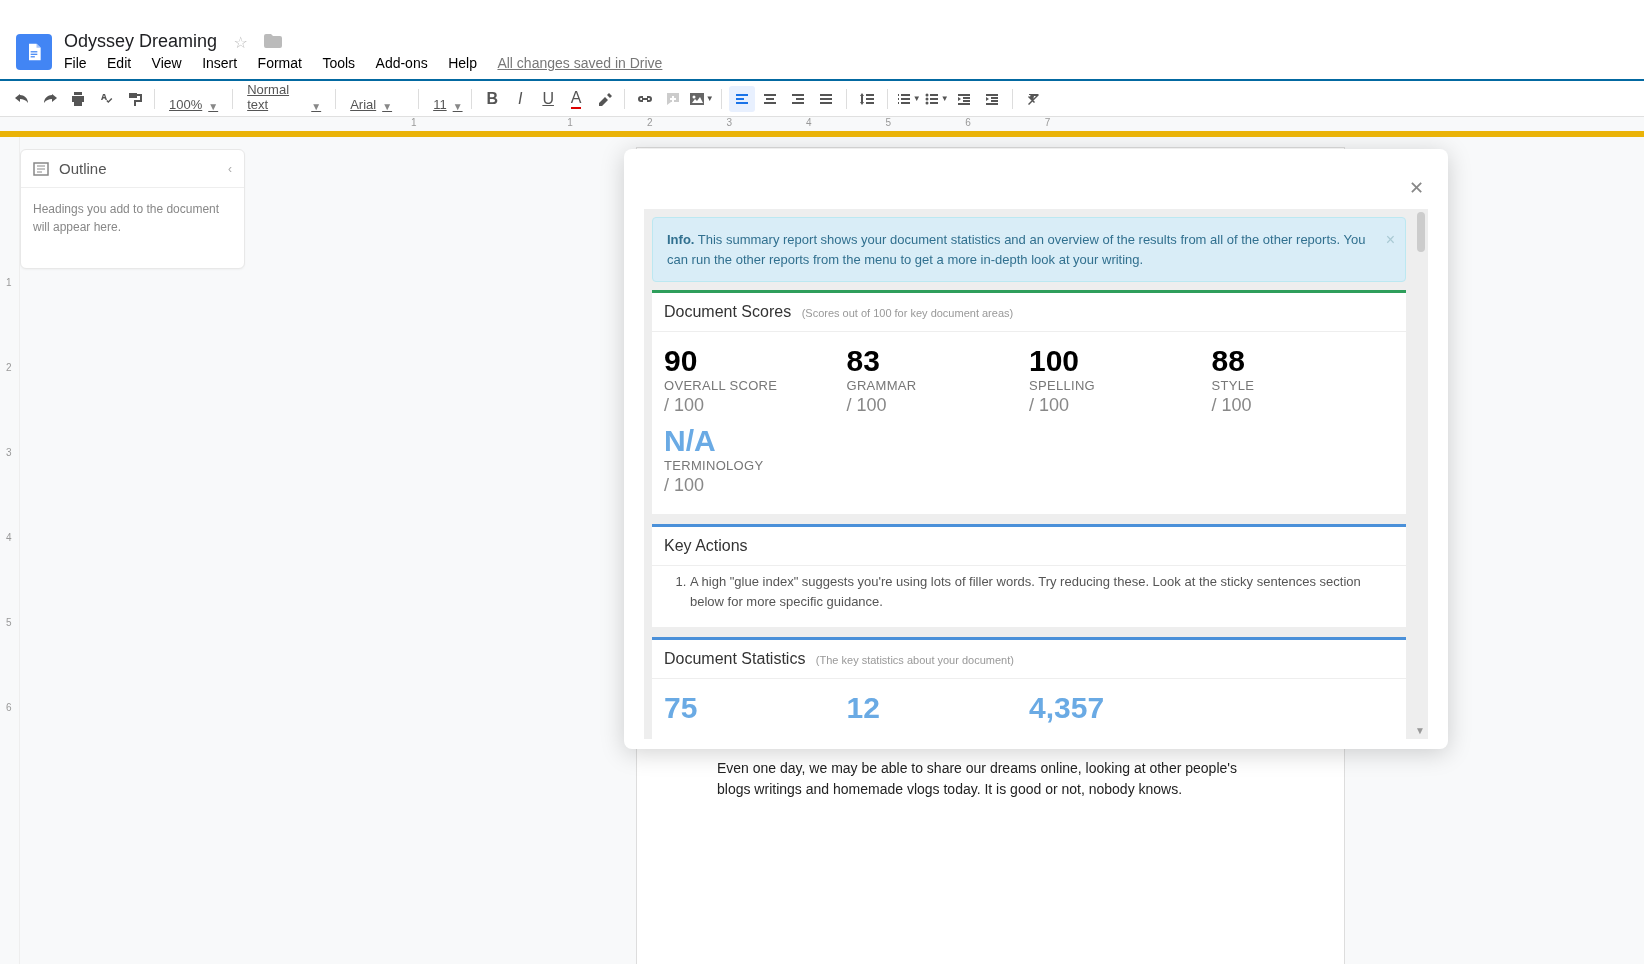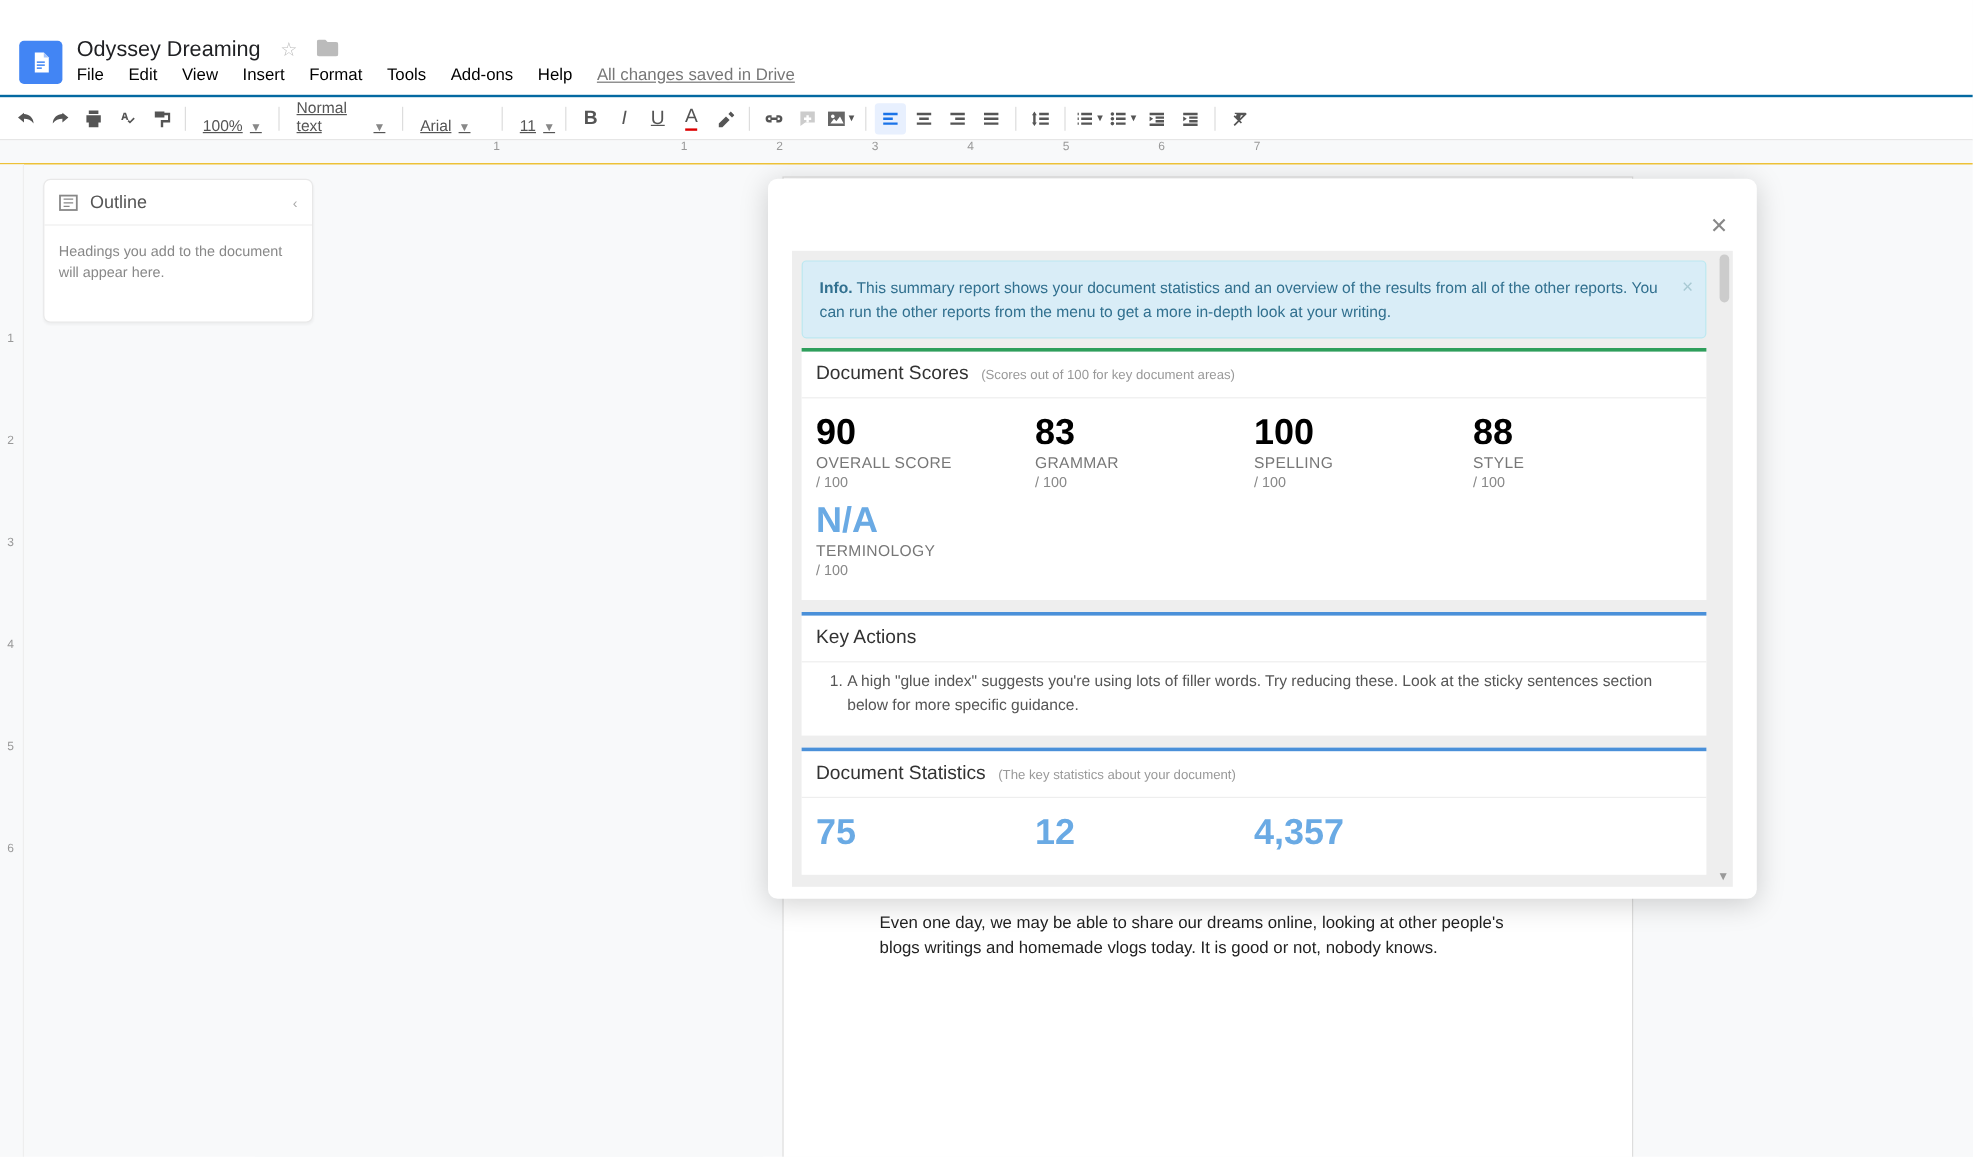--- a/index.html
+++ b/index.html
@@ -18,31 +18,31 @@
 
 
 .toolbar { display: flex; align-items: center; padding: 4px 8px; border-bottom: 1px solid #e0e0e0; height: 36px; }
 .tbtn { width: 26px; height: 26px; display: inline-flex; align-items: center; justify-content: center; border-radius: 3px; color: #555; margin: 0 1px; cursor: pointer; }
 .tbtn.active { background: #e8f0fe; color: #1a73e8; }
 .tsep { width: 1px; height: 20px; background: #ddd; margin: 0 6px; }
 .tsel { font-size: 13px; color: #555; padding: 0 8px; display: inline-flex; align-items: flex-end; height: 26px; text-decoration: underline; }
 .tsel .arrow { margin-left: 6px; font-size: 10px; color: #888; }
 
 
-.ruler-wrap { background: #f8f9fa; border-bottom: 1px solid #eab308; height: 20px; position: relative; }
+.ruler-wrap { background: #f8f9fa; border-bottom: 6px solid #eab308; height: 20px; position: relative; }
 .ruler { position: absolute; left: 411px; top: 0; font-size: 10px; color: #999; letter-spacing: 0; }
 .ruler span { margin-right: 74px; }
 
 
 .main { display: flex; height: calc(964px - 57px - 36px - 20px); background: #f8f9fa; }
 .left-ruler { width: 20px; background: #f8f9fa; border-right: 1px solid #eee; position: relative; }
 .left-ruler .tick { position: absolute; font-size: 10px; color: #999; left: 6px; }
 
 
-.outline-panel { width: 225px; margin: 12px 0 0 16px; background: #fff; border: 1px solid #e8e8e8; border-radius: 6px; height: 120px; box-shadow: 0 1px 2px rgba(0,0,0,0.04); }
+.outline-panel { width: 225px; margin: 12px 0 0 0; background: #fff; border: 1px solid #e8e8e8; border-radius: 6px; height: 120px; box-shadow: 0 1px 2px rgba(0,0,0,0.04); }
 .outline-header { display: flex; align-items: center; padding: 10px 12px; border-bottom: 1px solid #eee; }
 .outline-header .olabel { font-size: 15px; color: #555; margin-left: 10px; flex: 1; }
 .outline-body { padding: 12px; font-size: 12px; color: #888; line-height: 1.5; }
 
 
 .page-container { flex: 1; position: relative; overflow: hidden; }
 .page { position: absolute; left: 391px; top: 10px; width: 709px; height: 870px; background: #fff; border: 1px solid #ddd; }
 .page-text { position: absolute; left: 80px; top: 610px; font-size: 14px; color: #222; line-height: 1.5; width: 540px; }
 
 
@@ -66,21 +66,21 @@
 .panel-header { padding: 10px 12px; font-size: 16px; color: #333; border-bottom: 1px solid #eee; }
 .panel-header .sub { font-size: 11px; color: #999; margin-left: 6px; }
 .panel-body { padding: 8px 12px 14px; }
 
 .score-grid { display: flex; flex-wrap: wrap; }
 .score-card { width: 25%; padding: 4px 0; }
 .score-num { font-size: 30px; font-weight: bold; }
 .green-txt { color: #000000; }
 .blue-txt { color: #6aaae4; }
 .score-label { font-size: 13px; color: #777; letter-spacing: 0.3px; }
-.score-den { font-size: 12px; color: #888; margin-top: 2px; }
+.score-den { font-size: 18px; color: #888; margin-top: 2px; }
 
 .action-list { padding: 6px 12px 12px 38px; font-size: 13px; color: #555; line-height: 1.5; }
 .action-list li { margin-bottom: 4px; }
 
 .underline-red { border-bottom: 2px solid #d00; }
 </style>
 </head>
 <body>
 
 <div class="header">

